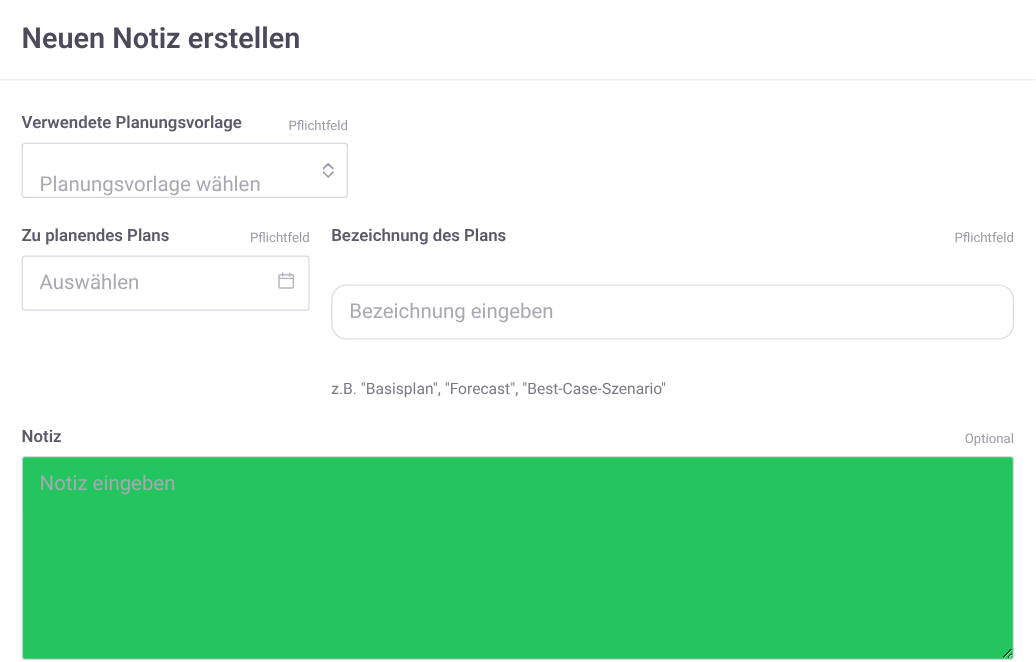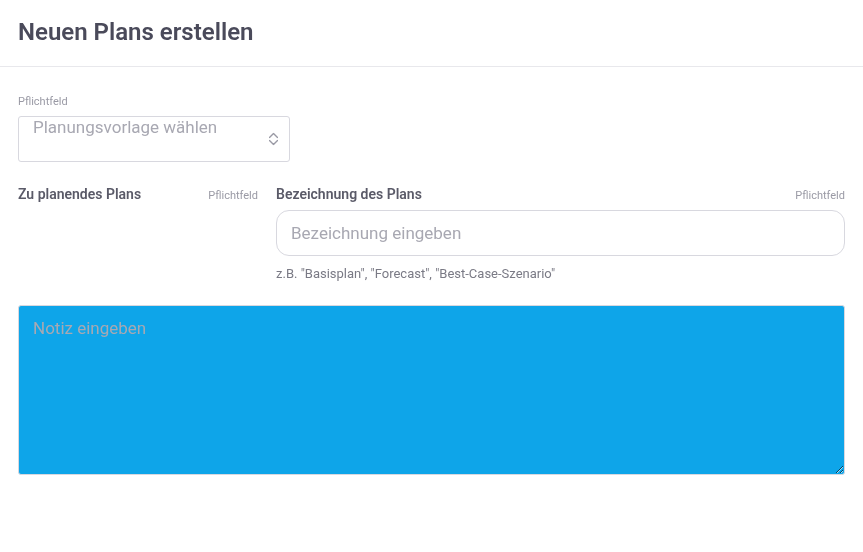--- a/index.html
+++ b/index.html
@@ -62,21 +62,21 @@
     }
     .select-control {
       border: 1px solid #d8d8df;
       border-radius: 3px;
       background: #ffffff;
       height: 46px;
       padding: 0 42px 0 14px;
       font-size: 17px;
       color: #a8a8b2;
       display: flex;
-      align-items: flex-start;
+      align-items: flex-end;
       cursor: pointer;
       min-width: 272px;
     }
     .date-control {
       border: 1px solid #d8d8df;
       border-radius: 3px;
       background: #ffffff;
       height: 46px;
       padding: 0 42px 0 14px;
       font-size: 17px;
@@ -96,21 +96,21 @@
       color: #a16207;
       width: 100%;
       font-family: inherit;
     }
     .text-input::placeholder {
       color: #a8a8b2;
     }
     .textarea-input {
       border: 1px solid #d8d8df;
       border-radius: 3px;
-      background: #0ea5e9;
+      background: #22c55e;
       padding: 12px 14px;
       font-size: 17px;
       color: #4a4a5a;
       width: 100%;
       height: 170px;
       font-family: inherit;
       resize: both;
     }
     .textarea-input::placeholder {
       color: #a8a8b2;
@@ -135,34 +135,35 @@
       transform: translateY(-50%);
       pointer-events: none;
     }
     .help-text {
       font-size: 13px;
       color: #7a7a85;
       margin-top: 10px;
     }
     .w-template { width: 272px; }
     .w-year { width: 240px; }
-    .w-name { flex: 1; min-width: 0; }
+    .w-name { flex: 1; min-width: 0; gap: 24px; }
     .w-full { width: 100%; }
   </style>
 </head>
 <body>
 
-<h1 class="page-title">Neuen Plans erstellen</h1>
+<h1 class="page-title">Neuen Notiz erstellen</h1>
 <hr class="divider">
 
 <div class="form-area">
 
   <div class="row">
     <div class="field-group w-template">
       <div class="field-header">
+        <span class="field-label">Verwendete Planungsvorlage</span>
         <span class="field-hint">Pflichtfeld</span>
       </div>
       <div class="select-wrap">
         <div class="select-control">
           <span>Planungsvorlage wählen</span>
         </div>
         <span class="chevrons">
           <svg width="9" height="6" viewBox="0 0 9 6">
               <path d="M0.5 5 L4.5 1 L8.5 5" stroke="#9a9aa5" stroke-width="1.4" fill="none" stroke-linecap="round" stroke-linejoin="round"></path>
             </svg>
@@ -173,31 +174,48 @@
       </div>
     </div>
   </div>
 
   <div class="row">
     <div class="field-group w-year">
       <div class="field-header">
         <span class="field-label">Zu planendes Plans</span>
         <span class="field-hint">Pflichtfeld</span>
       </div>
+      <div class="date-wrap">
+        <div class="date-control">
+          <span>Auswählen</span>
+        </div>
+        <span class="calendar-icon">
+          <svg width="15" height="15" viewBox="0 0 15 15">
+            <rect x="1.5" y="2.5" width="12" height="11" rx="1" stroke="#b5b5bf" stroke-width="1.2" fill="none"></rect>
+            <line x1="1.5" y1="5.5" x2="13.5" y2="5.5" stroke="#b5b5bf" stroke-width="1.2"></line>
+            <line x1="4.5" y1="1" x2="4.5" y2="3.5" stroke="#b5b5bf" stroke-width="1.2" stroke-linecap="round"></line>
+            <line x1="10.5" y1="1" x2="10.5" y2="3.5" stroke="#b5b5bf" stroke-width="1.2" stroke-linecap="round"></line>
+          </svg>
+        </span>
+      </div>
     </div>
 
     <div class="field-group w-name">
       <div class="field-header">
         <span class="field-label">Bezeichnung des Plans</span>
         <span class="field-hint">Pflichtfeld</span>
       </div>
       <input type="text" class="text-input" placeholder="Bezeichnung eingeben" style="">
       <div class="help-text">z.B. "Basisplan", "Forecast", "Best-Case-Szenario"</div>
     </div>
   </div>
 
   <div class="row">
     <div class="field-group w-full">
+      <div class="field-header">
+        <span class="field-label">Notiz</span>
+        <span class="field-hint">Optional</span>
+      </div>
       <textarea class="textarea-input" placeholder="Notiz eingeben" style=""></textarea>
     </div>
   </div>
 
 </div>
 
 </body></html>

